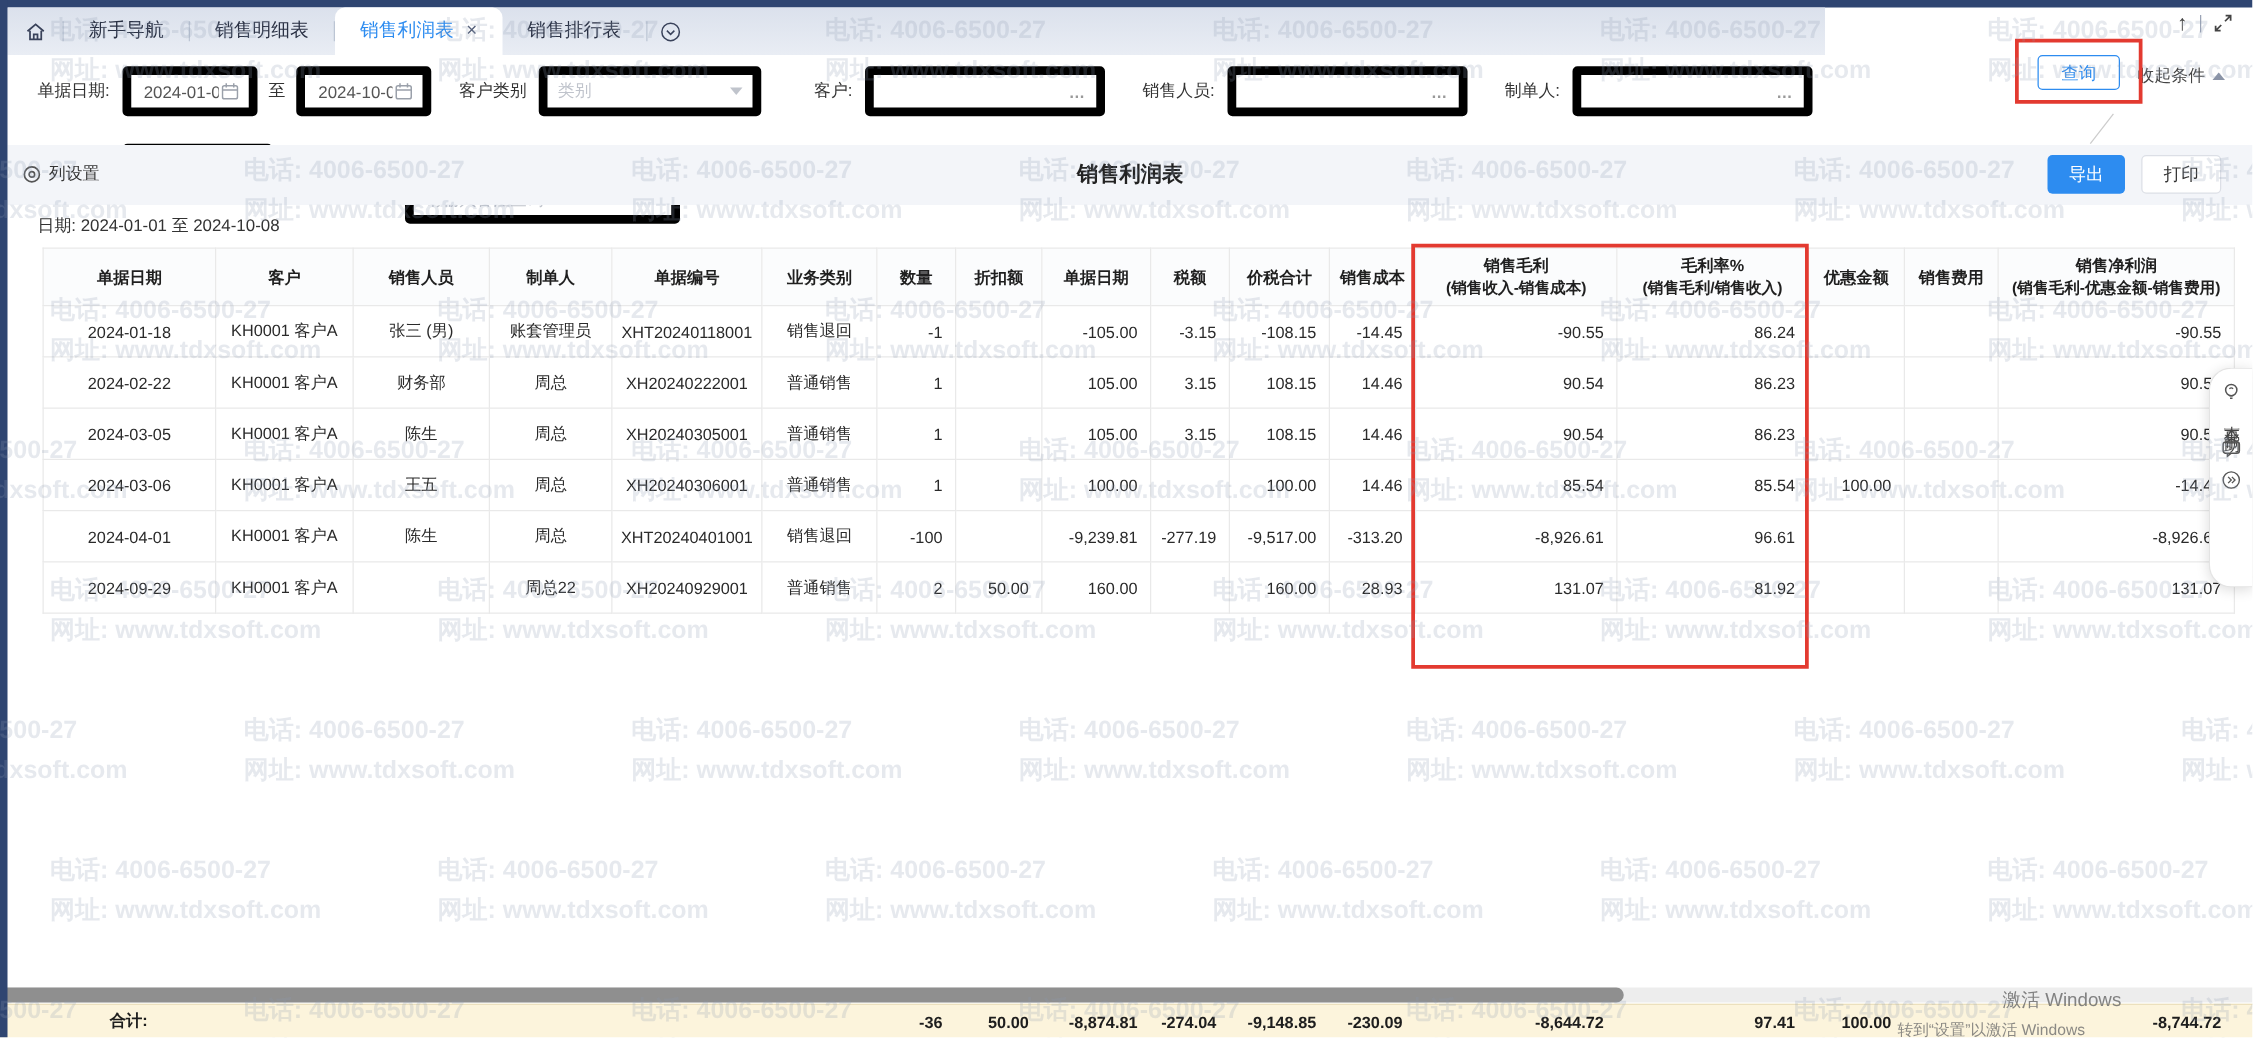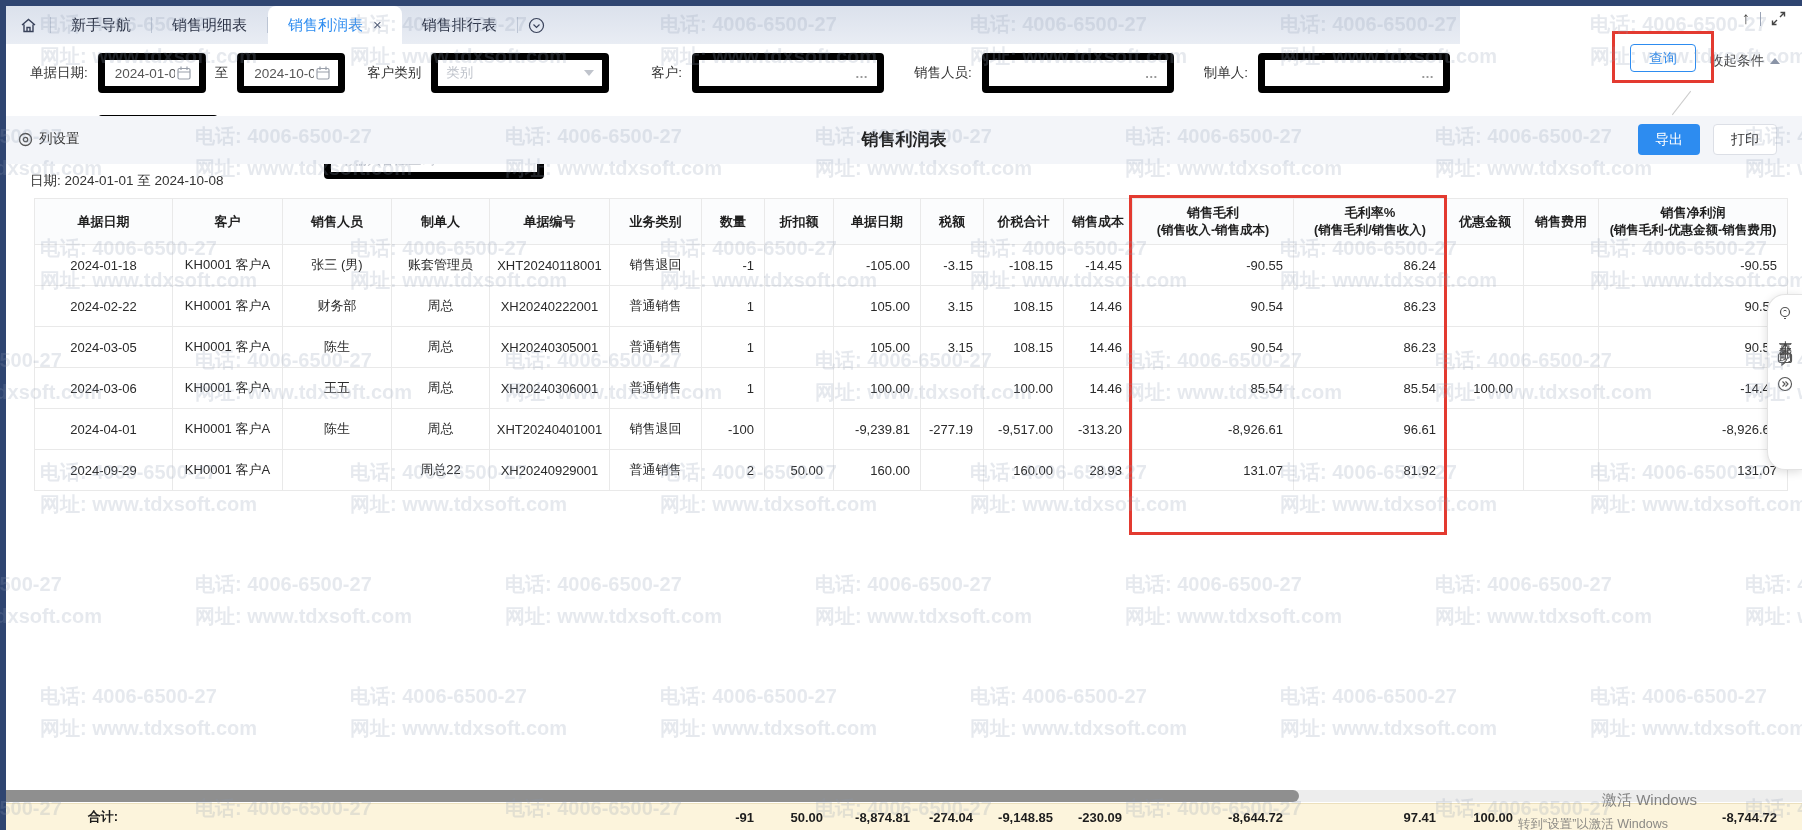--- a/index.html
+++ b/index.html
@@ -456,21 +456,21 @@
         <col style="width: 189px;">
       </colgroup>
     <tbody>
         <tr id="totals-row">
           <td class="ctr">合计:</td>
           <td class="ctr"></td>
           <td class="ctr"></td>
           <td class="ctr"></td>
           <td class="ctr"></td>
           <td class="ctr"></td>
-          <td class="num">-91</td>
+          <td class="num">-36</td>
           <td class="num">50.00</td>
           <td class="num">-8,874.81</td>
           <td class="num">-274.04</td>
           <td class="num">-9,148.85</td>
           <td class="num">-230.09</td>
           <td class="num">-8,644.72</td>
           <td class="num">97.41</td>
           <td class="num">100.00</td>
           <td class="num"></td>
           <td class="num">-8,744.72</td>

